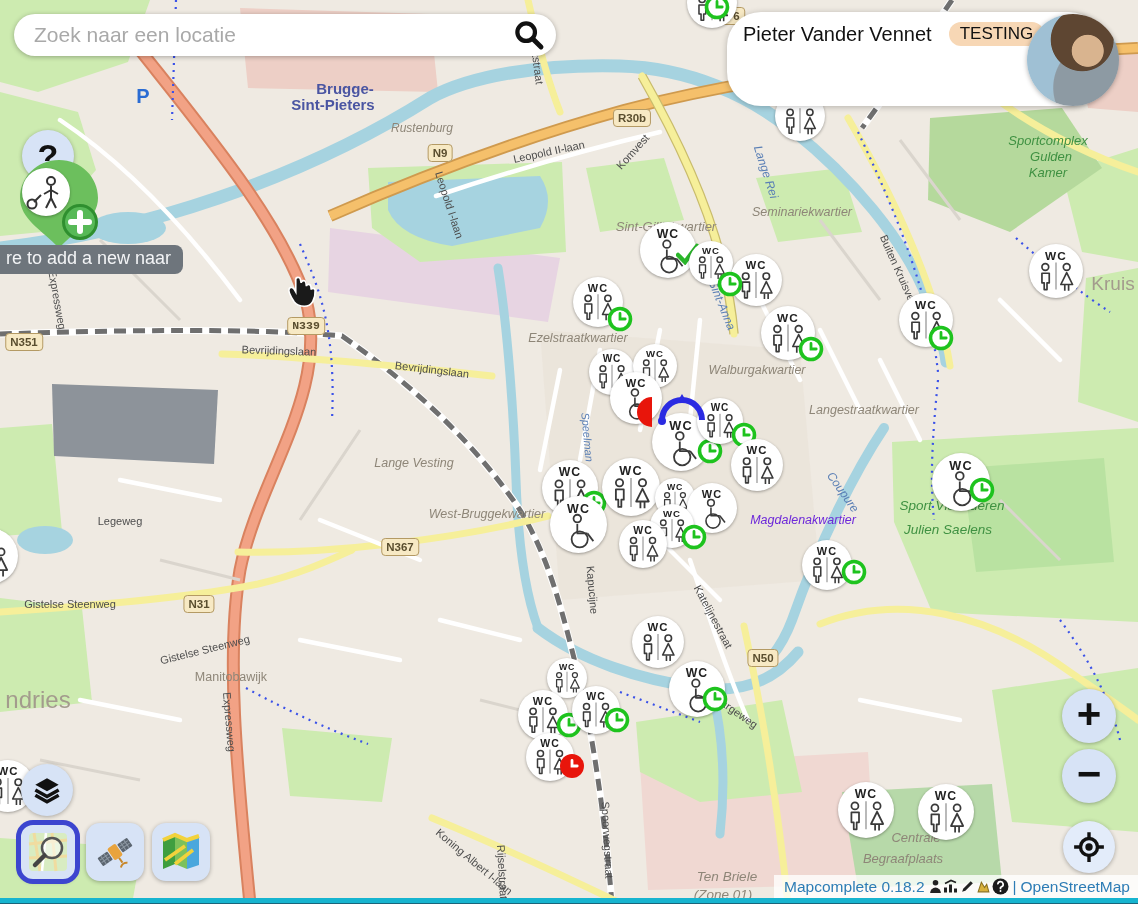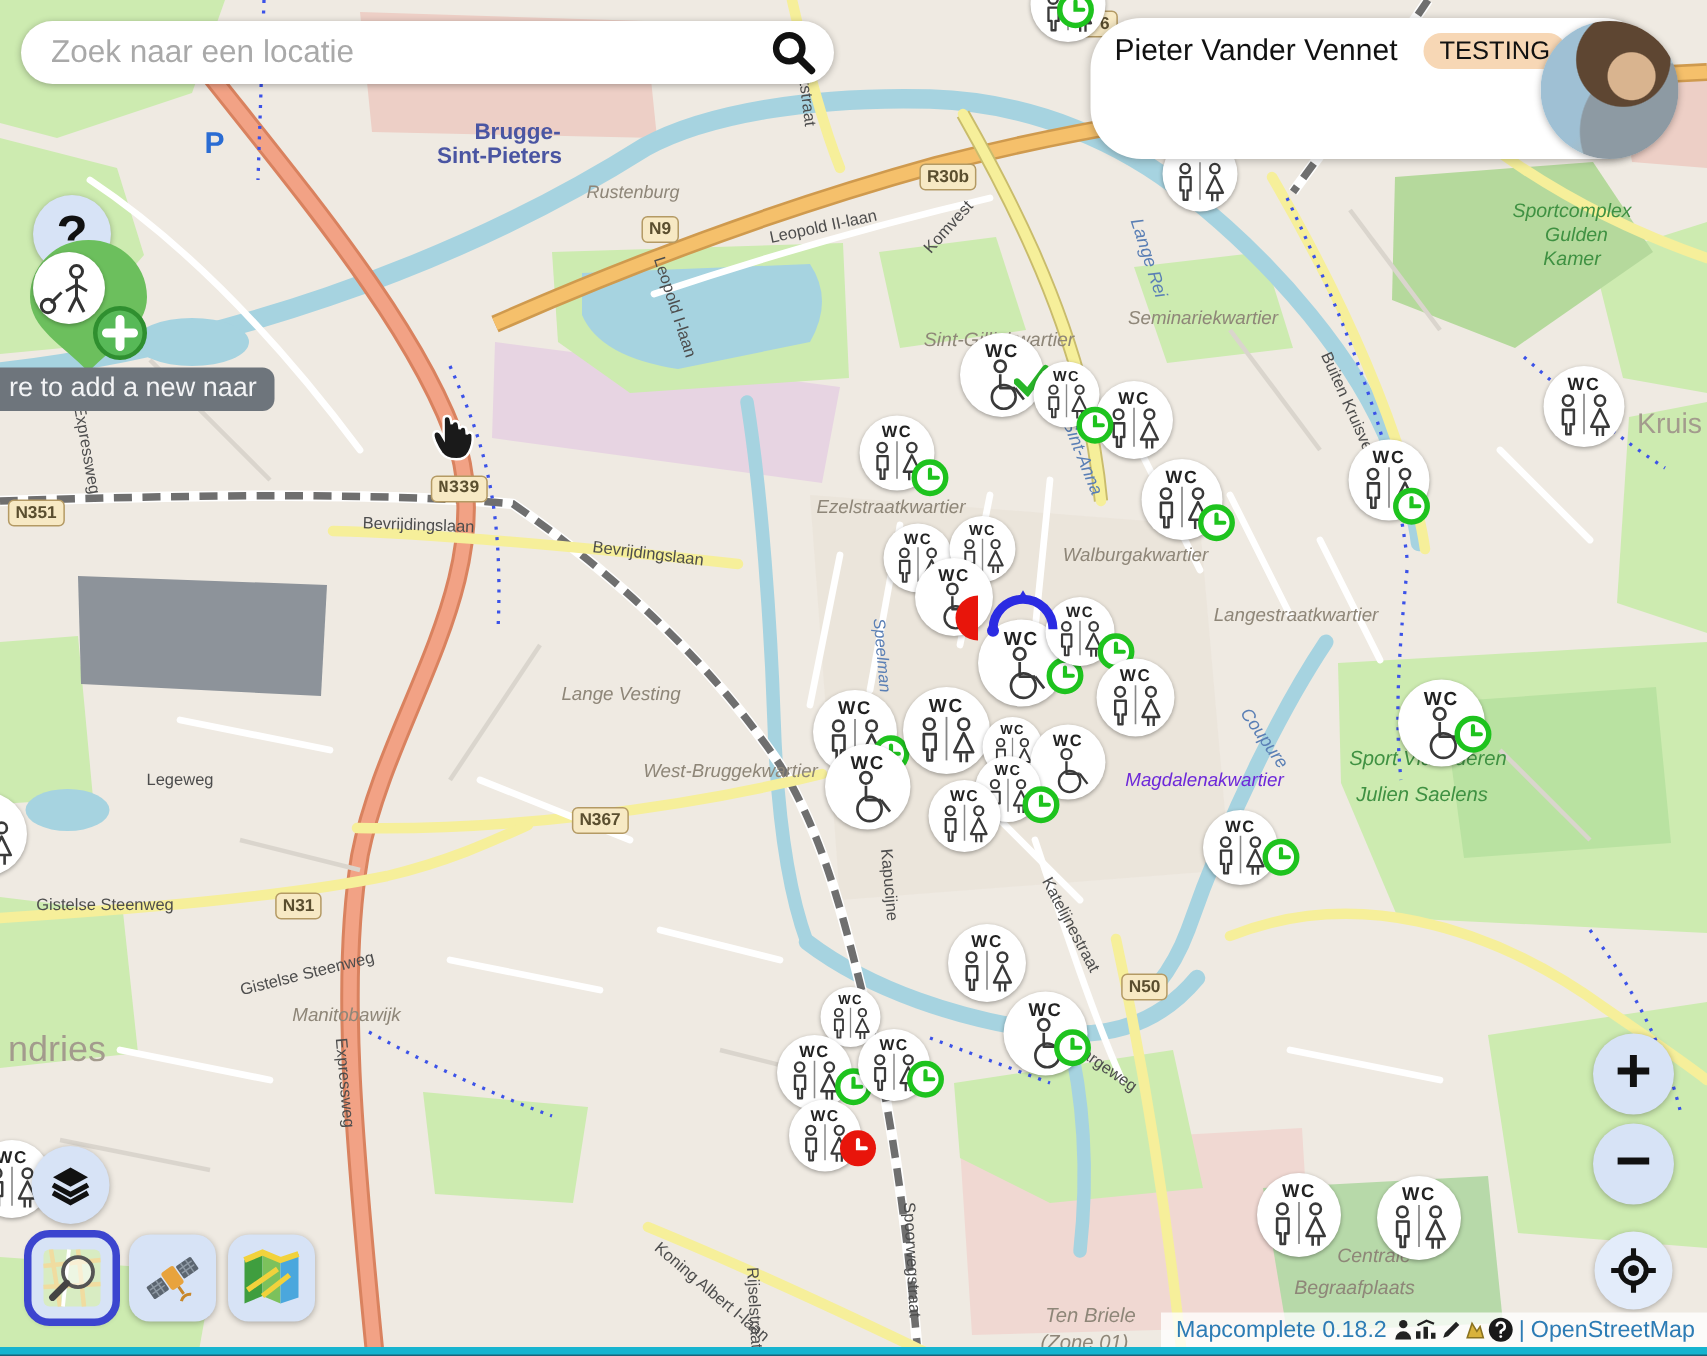--- a/index.html
+++ b/index.html
@@ -163,27 +163,27 @@
       <path d="M1060 620 C1090 660 1110 700 1120 740"></path>
     </g>
   </svg>
 
   <div id="labels-layer" class="layer">
       <div class="maplabel" style="left: 333px; top: 88px; font-size: 15px; color: rgb(74, 85, 162); font-weight: 700; font-style: normal; transform: translate(-50%, -50%) rotate(0deg); margin-left: 12px;">Brugge-</div>
       <div class="maplabel" style="left: 333px; top: 104px; font-size: 15px; color: rgb(74, 85, 162); font-weight: 700; font-style: normal; transform: translate(-50%, -50%) rotate(0deg);">Sint-Pieters</div>
       <div class="maplabel" style="left: 378px; top: 128px; font-size: 12px; color: rgb(142, 134, 120); font-weight: 400; font-style: italic; transform: translate(-50%, -50%) rotate(0deg); margin-left: 44px;">Rustenburg</div>
       <div class="maplabel" style="left: 666px; top: 226px; font-size: 13px; color: rgb(142, 134, 120); font-weight: 400; font-style: italic; transform: translate(-50%, -50%) rotate(0deg);">Sint-Gilliskwartier</div>
       <div class="maplabel" style="left: 802px; top: 212px; font-size: 12.5px; color: rgb(142, 134, 120); font-weight: 400; font-style: italic; transform: translate(-50%, -50%) rotate(0deg);">Seminariekwartier</div>
-      <div class="maplabel" style="left: 578px; top: 338px; font-size: 12.5px; color: rgb(142, 134, 120); font-weight: 400; font-style: italic; transform: translate(-50%, -50%) rotate(0deg); margin-left: 16px;">Ezelstraatkwartier</div>
+      <div class="maplabel" style="left: 578px; top: 338px; font-size: 12.5px; color: rgb(142, 134, 120); font-weight: 400; font-style: italic; transform: translate(-50%, -50%) rotate(0deg);">Ezelstraatkwartier</div>
       <div class="maplabel" style="left: 757px; top: 370px; font-size: 12.5px; color: rgb(142, 134, 120); font-weight: 400; font-style: italic; transform: translate(-50%, -50%) rotate(0deg);">Walburgakwartier</div>
       <div class="maplabel" style="left: 864px; top: 410px; font-size: 12.5px; color: rgb(142, 134, 120); font-weight: 400; font-style: italic; transform: translate(-50%, -50%) rotate(0deg);">Langestraatkwartier</div>
       <div class="maplabel" style="left: 803px; top: 520px; font-size: 12.5px; color: #6d28d9; font-weight: 400; font-style: italic; transform: translate(-50%, -50%) rotate(0deg);">Magdalenakwartier</div>
       <div class="maplabel" style="left: 487px; top: 514px; font-size: 12.5px; color: rgb(142, 134, 120); font-weight: 400; font-style: italic; transform: translate(-50%, -50%) rotate(0deg); text-align: right;">West-Bruggekwartier</div>
       <div class="maplabel" style="left: 414px; top: 463px; font-size: 12.5px; color: rgb(142, 134, 120); font-weight: 400; font-style: italic; transform: translate(-50%, -50%) rotate(0deg);">Lange Vesting</div>
-      <div class="maplabel" style="left: 231px; top: 677px; font-size: 12.5px; color: rgb(142, 134, 120); font-weight: 400; font-style: italic; transform: translate(-50%, -50%) rotate(0deg);">Manitobawijk</div>
+      <div class="maplabel" style="left: 231px; top: 677px; font-size: 12.5px; color: rgb(142, 134, 120); font-weight: 400; transform: translate(-50%, -50%) rotate(0deg);">Manitobawijk</div>
       <div class="maplabel" style="left: 38px; top: 700px; font-size: 24px; color: rgb(163, 155, 141); font-weight: 400; font-style: normal; transform: translate(-50%, -50%) rotate(0deg);">ndries</div>
       <div class="maplabel" style="left: 1113px; top: 283px; font-size: 19px; color: rgb(163, 155, 141); font-weight: 400; font-style: normal; transform: translate(-50%, -50%) rotate(0deg);">Kruis</div>
       <div class="maplabel" style="left: 727px; top: 877px; font-size: 13.5px; color: rgb(142, 134, 120); font-weight: 400; font-style: italic; transform: translate(-50%, -50%) rotate(0deg);">Ten Briele</div>
       <div class="maplabel" style="left: 723px; top: 895px; font-size: 13.5px; color: rgb(142, 134, 120); font-weight: 400; font-style: italic; transform: translate(-50%, -50%) rotate(0deg);">(Zone 01)</div>
       <div class="maplabel" style="left: 916px; top: 837px; font-size: 13px; color: rgb(142, 134, 120); font-weight: 400; font-style: italic; transform: translate(-50%, -50%) rotate(0deg);">Centrale</div>
       <div class="maplabel" style="left: 903px; top: 858px; font-size: 13px; color: rgb(142, 134, 120); font-weight: 400; font-style: italic; transform: translate(-50%, -50%) rotate(0deg);">Begraafplaats</div>
       <div class="maplabel" style="left: 1048px; top: 140px; font-size: 13px; color: rgb(63, 145, 66); font-weight: 400; font-style: italic; transform: translate(-50%, -50%) rotate(0deg);">Sportcomplex</div>
       <div class="maplabel" style="left: 1051px; top: 156px; font-size: 13px; color: rgb(63, 145, 66); font-weight: 400; font-style: italic; transform: translate(-50%, -50%) rotate(0deg);">Gulden</div>
       <div class="maplabel" style="left: 1048px; top: 172px; font-size: 13px; color: rgb(63, 145, 66); font-weight: 400; font-style: italic; transform: translate(-50%, -50%) rotate(0deg);">Kamer</div>
       <div class="maplabel" style="left: 952px; top: 506px; font-size: 13.5px; color: rgb(63, 145, 66); font-weight: 400; font-style: italic; transform: translate(-50%, -50%) rotate(0deg);">Sport Vlaanderen</div>

